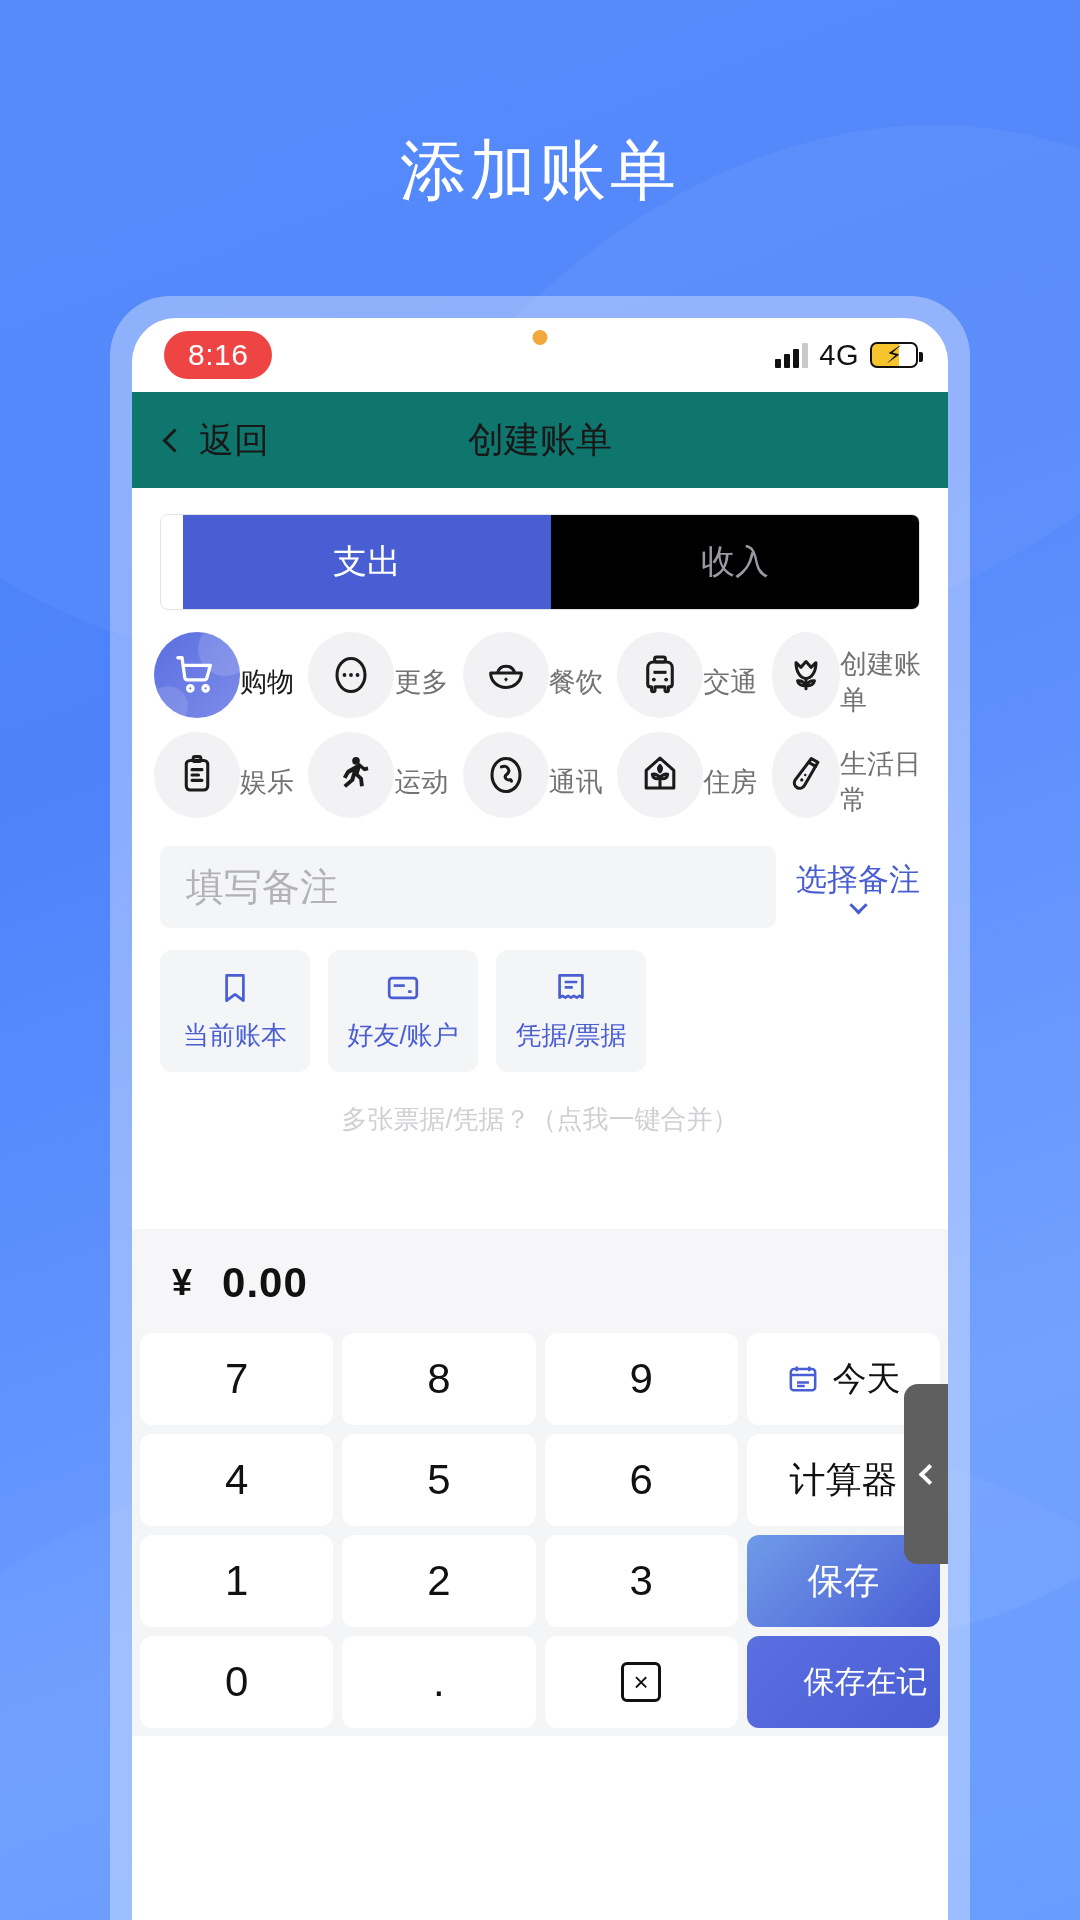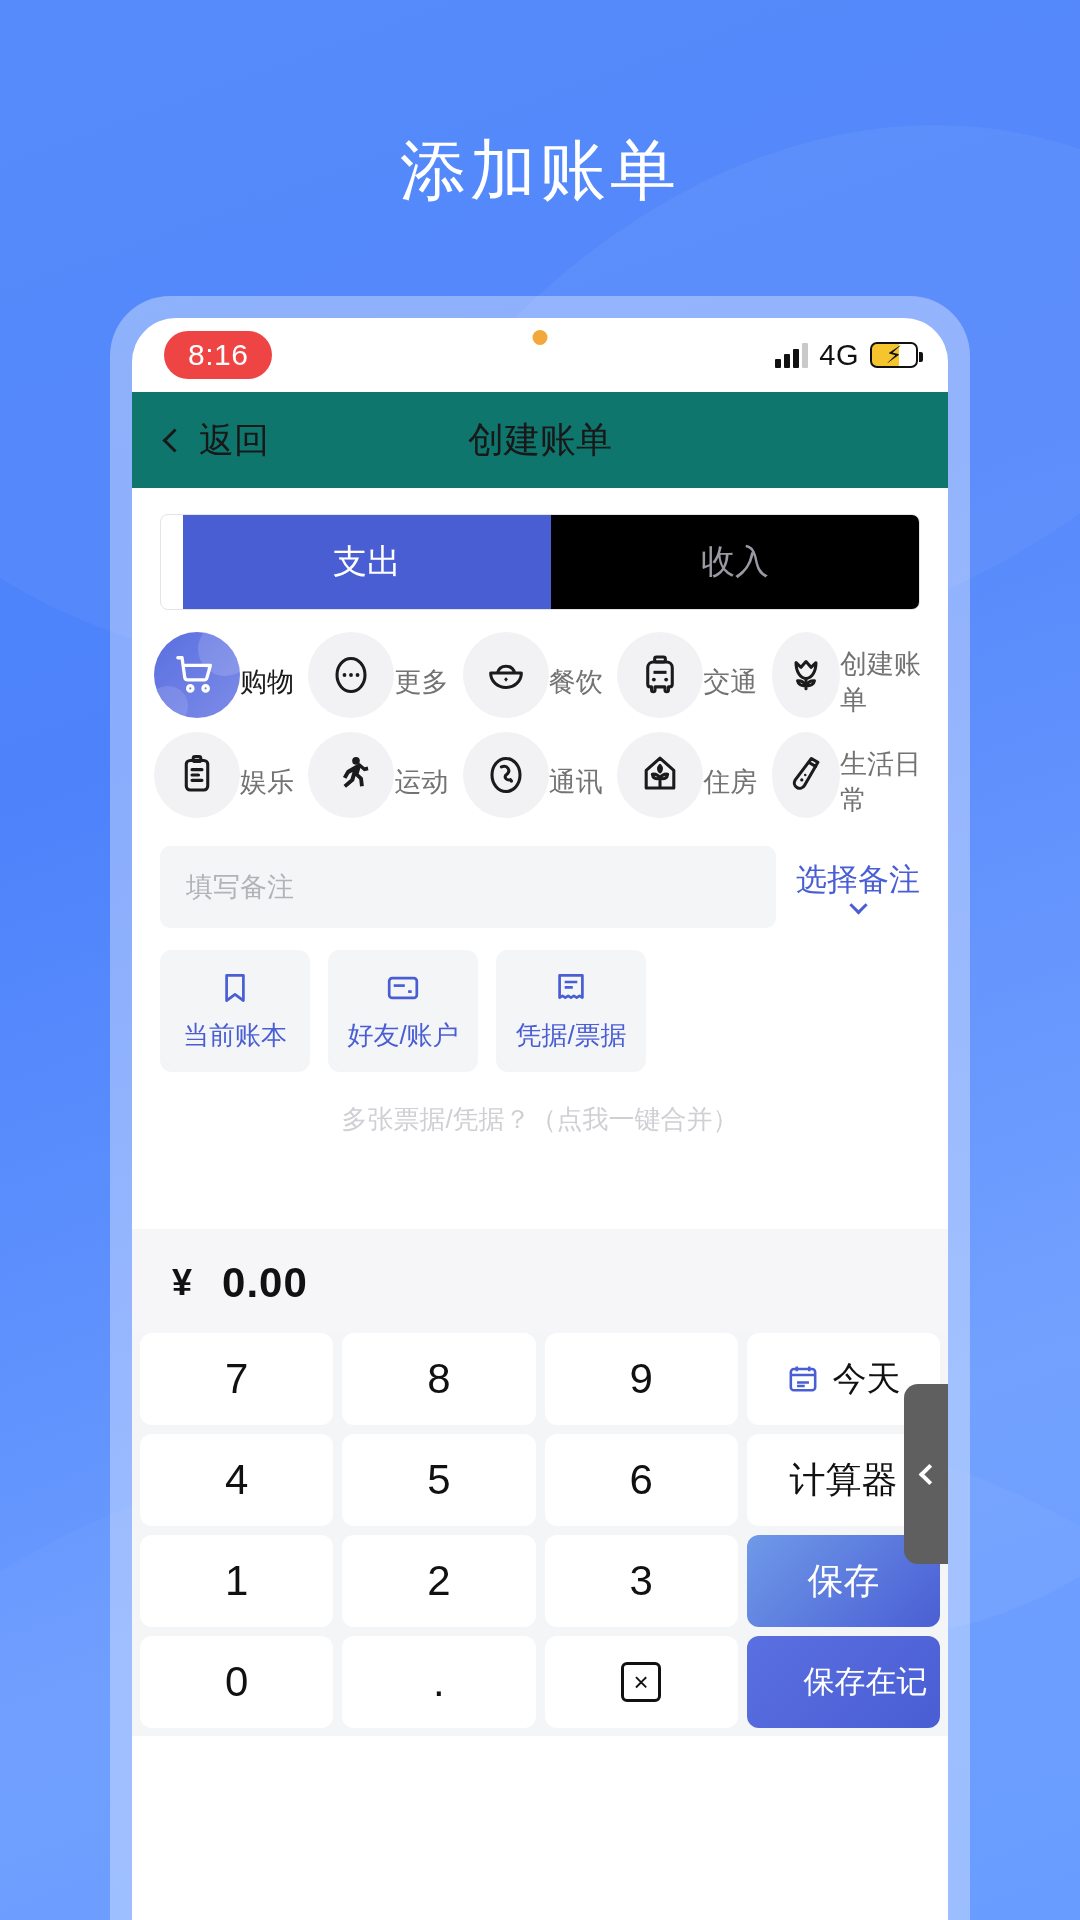--- a/index.html
+++ b/index.html
@@ -174,21 +174,21 @@
   }
   .cat-ico svg { width: 46px; height: 46px; display:block; position:relative; z-index:2; }
   .cat-label { margin-top: 13px; font-size: 27px; color: #737373; }
   .cat.active .cat-label { color: #1b1b1b; }
 
   
   .note-row { display:flex; align-items:center; padding: 14px 28px 0; gap: 20px; }
   .note-input {
     flex: 1; height: 82px;
     background: #f4f5f7; border: none; border-radius: 10px;
-    padding: 0 26px; font-size: 27px; color: #a21caf;
+    padding: 0 26px; font-size: 38px; color: #a21caf;
     font-family: inherit;
   }
   .note-input::placeholder { color: #b2b2b8; }
   .note-link {
     font-size: 31px; color: #4a5ed4; white-space: nowrap;
     display:flex; align-items:center; gap: 2px; flex-direction: column;
   }
   .chev-down-sm {
     width: 13px; height: 13px;
     border-right: 3px solid #4a5ed4; border-bottom: 3px solid #4a5ed4;

